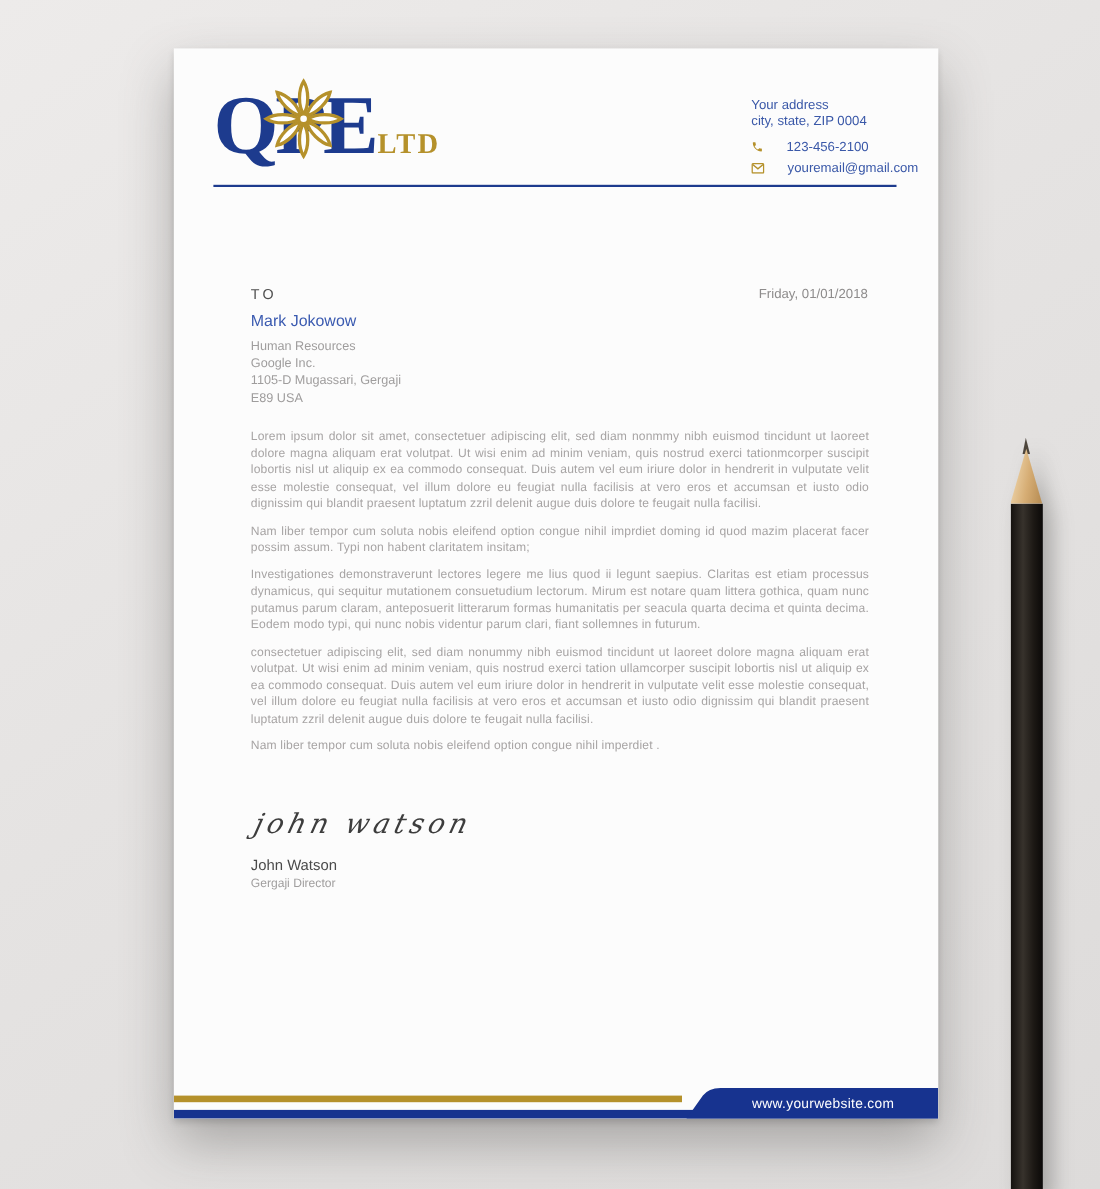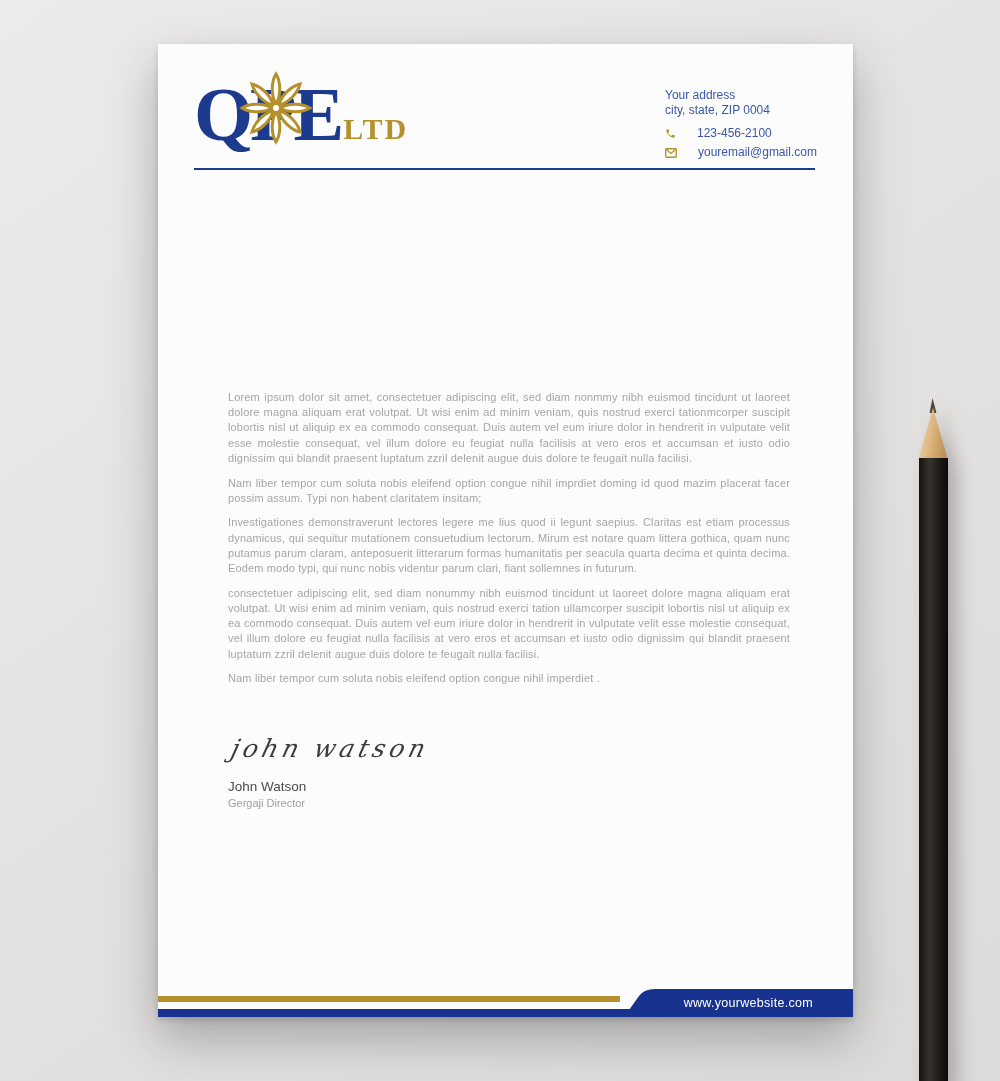--- a/index.html
+++ b/index.html
@@ -21,28 +21,28 @@
     overflow:hidden;
   }
   
   .logo { position:absolute; left:36px; top:34px; display:flex; align-items:flex-end; }
   .logo-main {
     font-family:"Liberation Serif", serif; font-weight:700;
     font-size:76px; line-height:0.95; color:#1d3b8e; letter-spacing:-3px;
   }
   .logo-suffix {
     font-family:"Liberation Serif", serif; font-weight:700;
-    font-size:30px; color:#b5912b; letter-spacing:2px; margin-left:2px; padding-bottom:4px;
+    font-size:26px; color:#b5912b; letter-spacing:2px; margin-left:2px; padding-bottom:4px;
   }
   .logo-flower { position:absolute; left:42px; top:-10px; width:80px; height:80px; }
   .header-rule {
     position:absolute; left:36px; right:38px; top:124px; height:2px; background:#1d3b8e;
   }
   .contact {
-    position:absolute; top:44px; right:46px; width:142px;
+    position:absolute; top:44px; right:28px; width:142px;
     font-size:12px; line-height:15px; color:#3a58a8;
   }
   .contact-row { display:flex; align-items:center; gap:21px; margin-top:4px; }
   .contact-row svg { flex:0 0 auto; }
   .contact-addr { margin-bottom:8px; }
   
   .meta { position:absolute; left:70px; right:64px; top:216px; display:flex; justify-content:space-between; }
   .to-label { font-size:13px; letter-spacing:3px; color:#4e4e4e; }
   .to-name  { font-size:14.5px; color:#3a5ab0; margin-top:9px; }
   .to-line  { font-size:11.5px; color:#9f9d9d; line-height:15.5px; }
@@ -145,20 +145,33 @@
         <svg width="12" height="10" viewBox="0 0 24 20" fill="none" stroke="#b5912b" stroke-width="2.6">
           <rect x="1.5" y="1.5" width="21" height="17" rx="1.5"></rect>
           <path d="M2.5,3 L12,11 L21.5,3"></path>
         </svg>
         <span>youremail@gmail.com</span>
       </div>
     </div>
 
     <div class="header-rule"></div>
 
+    <div class="meta">
+      <div>
+        <div class="to-label">TO</div>
+        <div class="to-name">Mark Jokowow</div>
+        <div class="to-lines">
+          <div class="to-line">Human Resources</div>
+          <div class="to-line">Google Inc.</div>
+          <div class="to-line">1105-D Mugassari, Gergaji</div>
+          <div class="to-line">E89 USA</div>
+        </div>
+      </div>
+      <div class="date">Friday, 01/01/2018</div>
+    </div>
 
     <div class="body-text">
       <p>Lorem ipsum dolor sit amet, consectetuer adipiscing elit, sed diam nonmmy nibh euismod tincidunt ut laoreet dolore magna aliquam erat volutpat. Ut wisi enim ad minim veniam, quis nostrud exerci tationmcorper suscipit lobortis nisl ut aliquip ex ea commodo consequat. Duis autem vel eum iriure dolor in hendrerit in vulputate velit esse molestie consequat, vel illum dolore eu feugiat nulla facilisis at vero eros et accumsan et iusto odio dignissim qui blandit praesent luptatum zzril delenit augue duis dolore te feugait nulla facilisi.</p>
       <p>Nam liber tempor cum soluta nobis eleifend option congue nihil imprdiet doming id quod mazim placerat facer possim assum. Typi non habent claritatem insitam;</p>
       <p>Investigationes demonstraverunt lectores legere me lius quod ii legunt saepius. Claritas est etiam processus dynamicus, qui sequitur mutationem consuetudium lectorum. Mirum est notare quam littera gothica, quam nunc putamus parum claram, anteposuerit litterarum formas humanitatis per seacula quarta decima et quinta decima. Eodem modo typi, qui nunc nobis videntur parum clari, fiant sollemnes in futurum.</p>
       <p>consectetuer adipiscing elit, sed diam nonummy nibh euismod tincidunt ut laoreet dolore magna aliquam erat volutpat. Ut wisi enim ad minim veniam, quis nostrud exerci tation ullamcorper suscipit lobortis nisl ut aliquip ex ea commodo consequat. Duis autem vel eum iriure dolor in hendrerit in vulputate velit esse molestie consequat, vel illum dolore eu feugiat nulla facilisis at vero eros et accumsan et iusto odio dignissim qui blandit praesent luptatum zzril delenit augue duis dolore te feugait nulla facilisi.</p>
       <p>Nam liber tempor cum soluta nobis eleifend option congue nihil imperdiet .</p>
     </div>
 
     <div class="signature">

